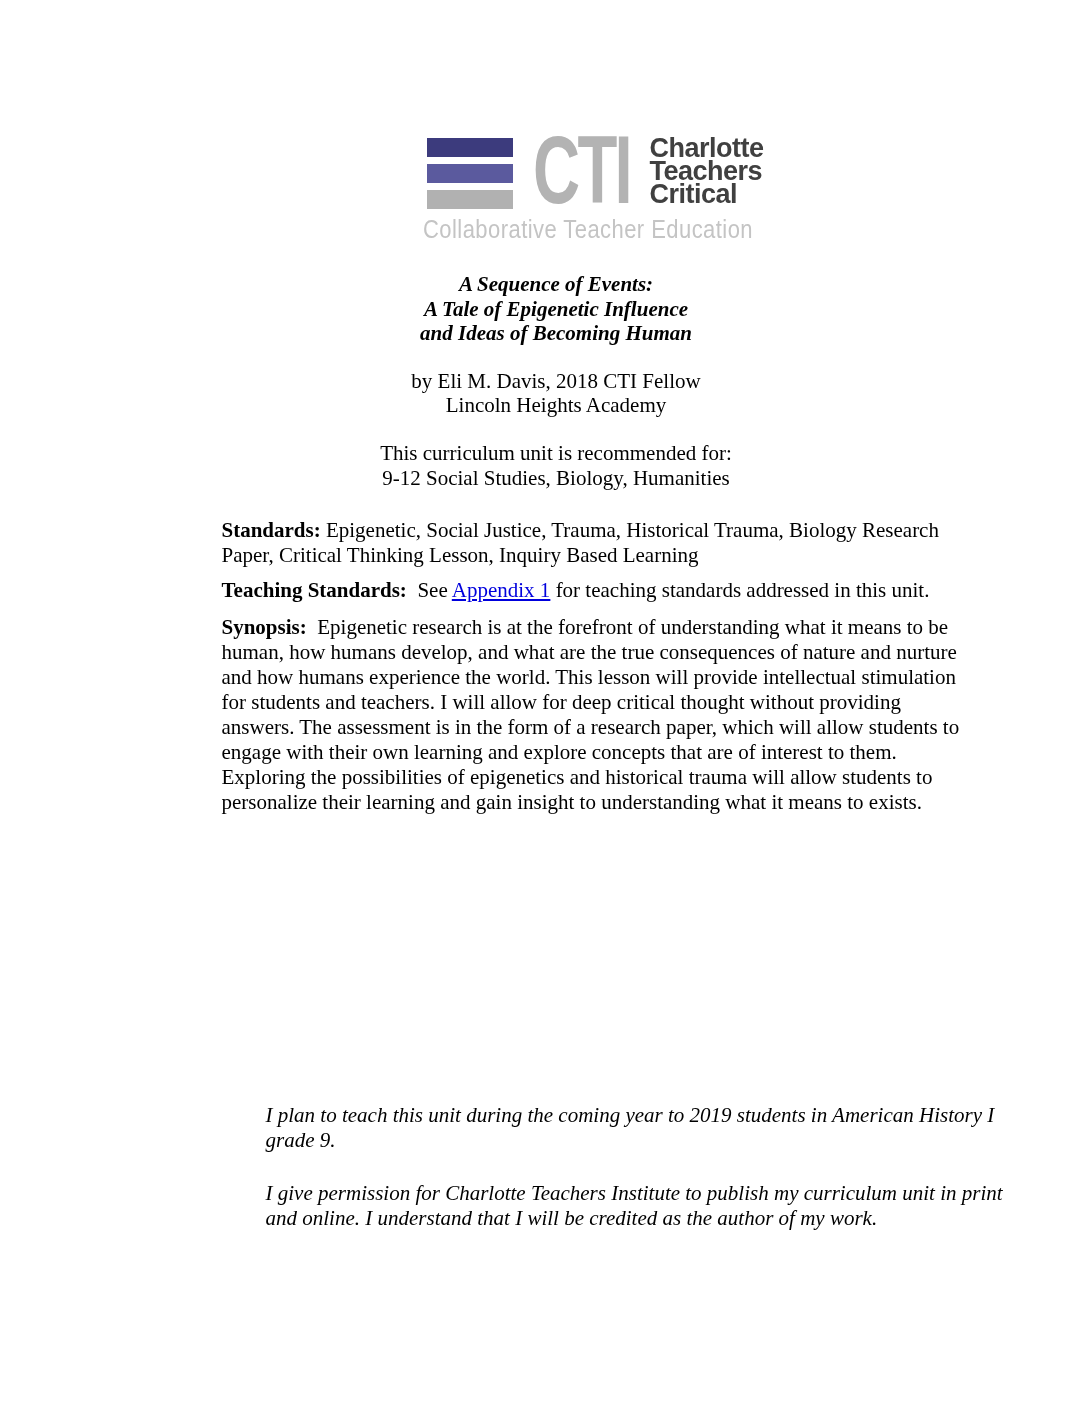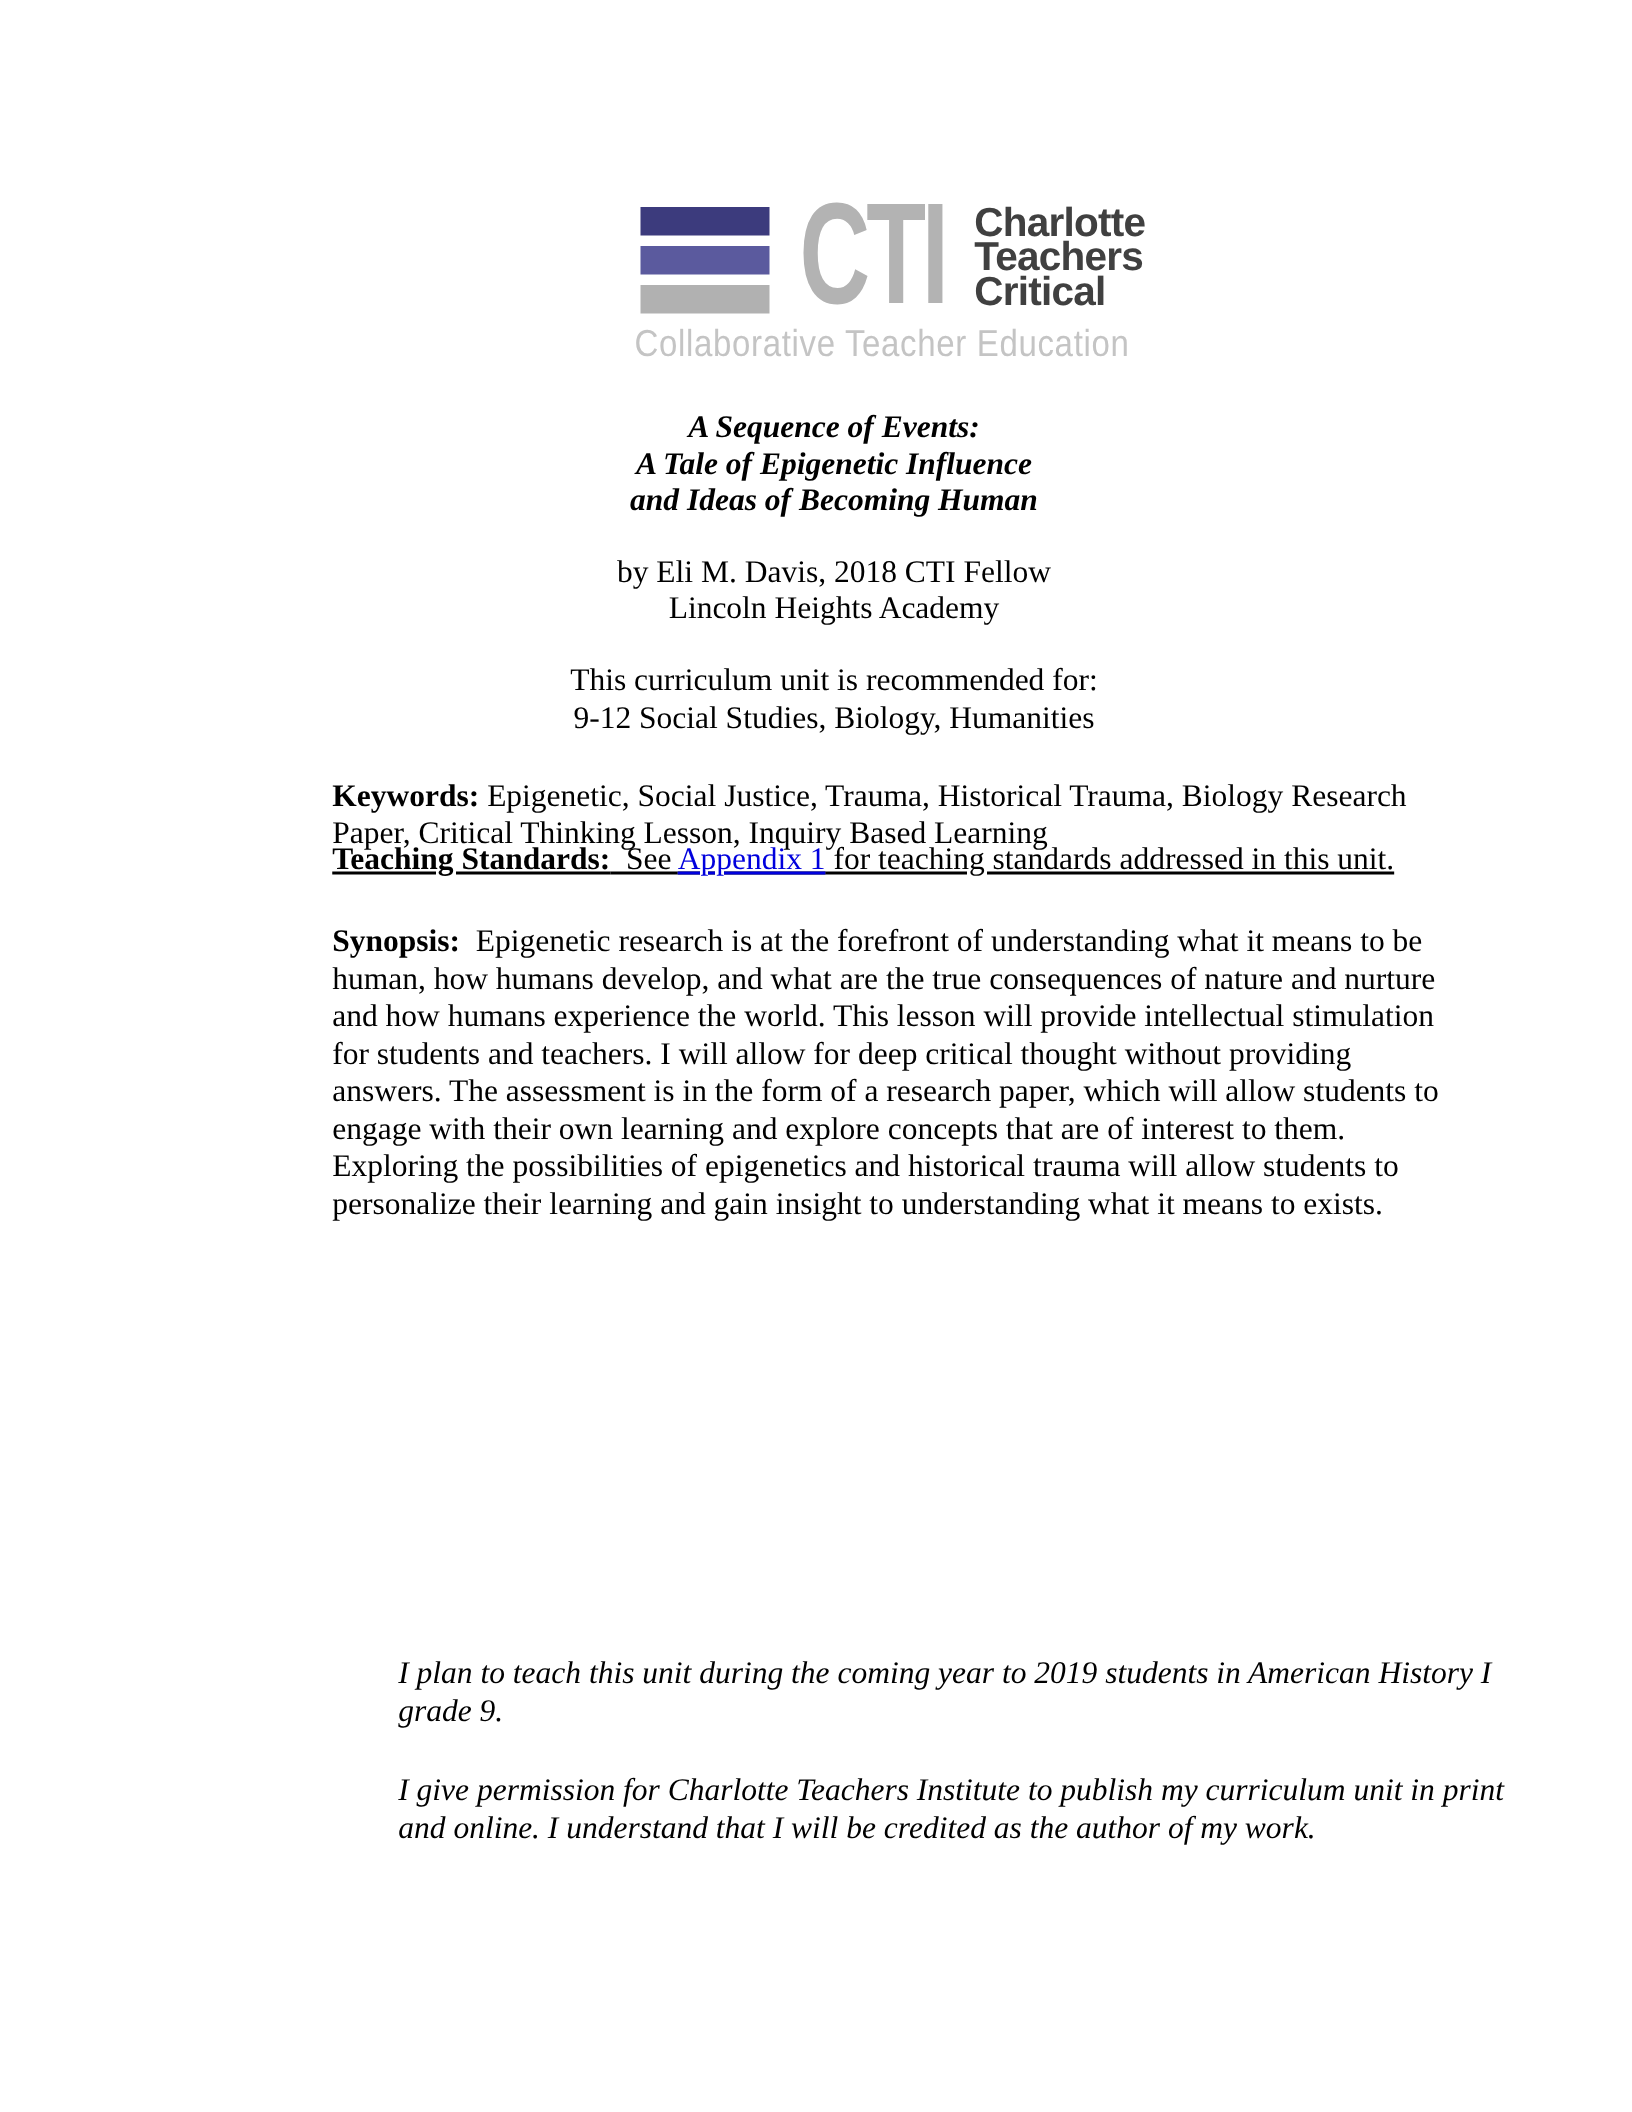--- a/index.html
+++ b/index.html
@@ -55,21 +55,21 @@
   }
   .byline { top: 370px; font-size: 21px; line-height: 23.5px; }
   .recommended { top: 441px; font-size: 21px; line-height: 25px; }
 
   .para {
     position: absolute; left: 167px; width: 756px;
     font-size: 21px; line-height: 25px;
     margin: 0; white-space: pre-wrap;
   }
   .keywords-para { top: 518px; }
-  .standards-para { top: 560px; text-decoration: underline; }
+  .standards-para { top: 578px; }
   .synopsis-para { top: 615px; }
   .closing-para { font-style: italic; margin-left: 44px; }
   .closing-1 { top: 1103px; }
   .closing-2 { top: 1181px; }
 
   .para b { font-weight: bold; }
   .applink { color: #0000dd; text-decoration: underline; cursor: pointer; }
 </style>
 </head>
 <body>
@@ -100,21 +100,21 @@
   <div class="centered byline">
     <div>by Eli M. Davis, 2018 CTI Fellow</div>
     <div>Lincoln Heights Academy</div>
   </div>
 
   <div class="centered recommended">
     <div>This curriculum unit is recommended for:</div>
     <div>9-12 Social Studies, Biology, Humanities</div>
   </div>
 
-  <p class="para keywords-para"><b>Keywords:</b><span> Epigenetic, Social Justice, Trauma, Historical Trauma, Biology Research Paper, Critical Thinking Lesson, Inquiry Based Learning</span></p>
+  <p class="para keywords-para"><b>Standards:</b><span> Epigenetic, Social Justice, Trauma, Historical Trauma, Biology Research Paper, Critical Thinking Lesson, Inquiry Based Learning</span></p>
 
   <p class="para standards-para"><b>Teaching Standards:</b><span>  See </span><a class="applink" href="#">Appendix 1</a><span> for teaching standards addressed in this unit.</span></p>
 
   <p class="para synopsis-para"><b>Synopsis:</b><span>  Epigenetic research is at the forefront of understanding what it means to be human, how humans develop, and what are the true consequences of nature and nurture and how humans experience the world. This lesson will provide intellectual stimulation for students and teachers. I will allow for deep critical thought without providing answers. The assessment is in the form of a research paper, which will allow students to engage with their own learning and explore concepts that are of interest to them. Exploring the possibilities of epigenetics and historical trauma will allow students to personalize their learning and gain insight to understanding what it means to exists.</span></p>
 
   <p class="para closing-para closing-1">I plan to teach this unit during the coming year to 2019 students in American History I grade 9.</p>
   <p class="para closing-para closing-2">I give permission for Charlotte Teachers Institute to publish my curriculum unit in print and online. I understand that I will be credited as the author of my work.</p>
 
 </div>
 

